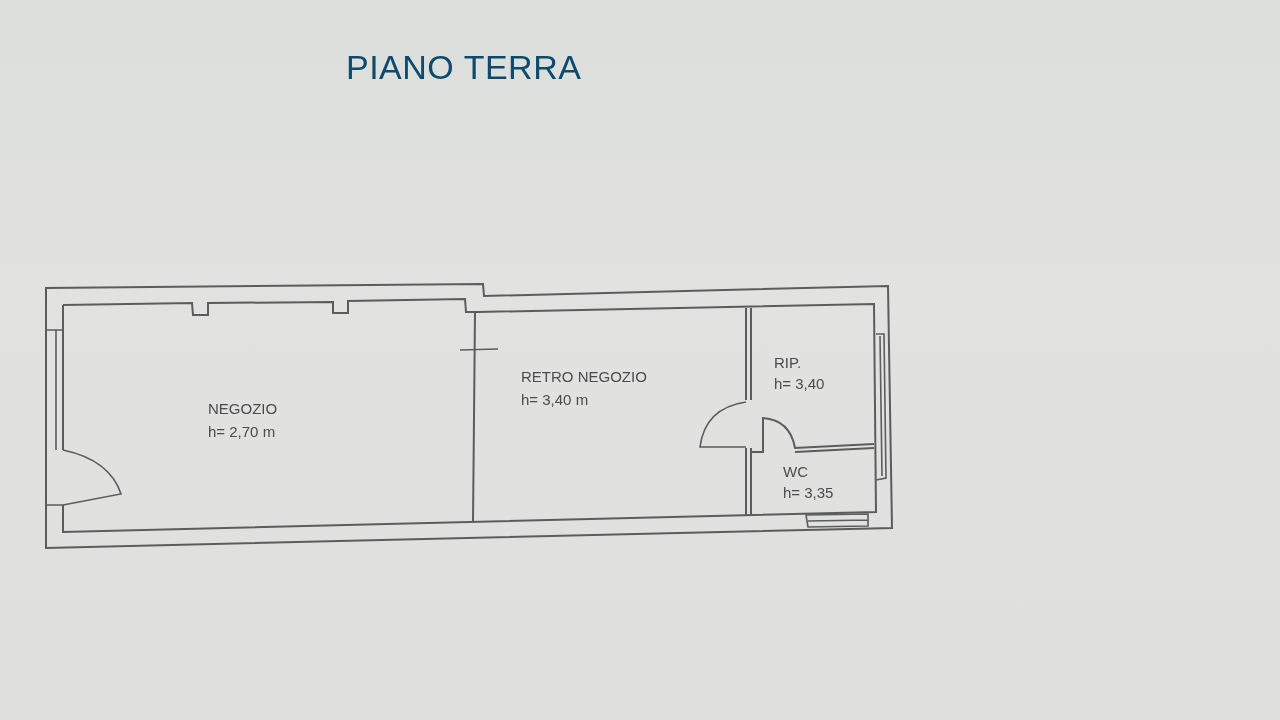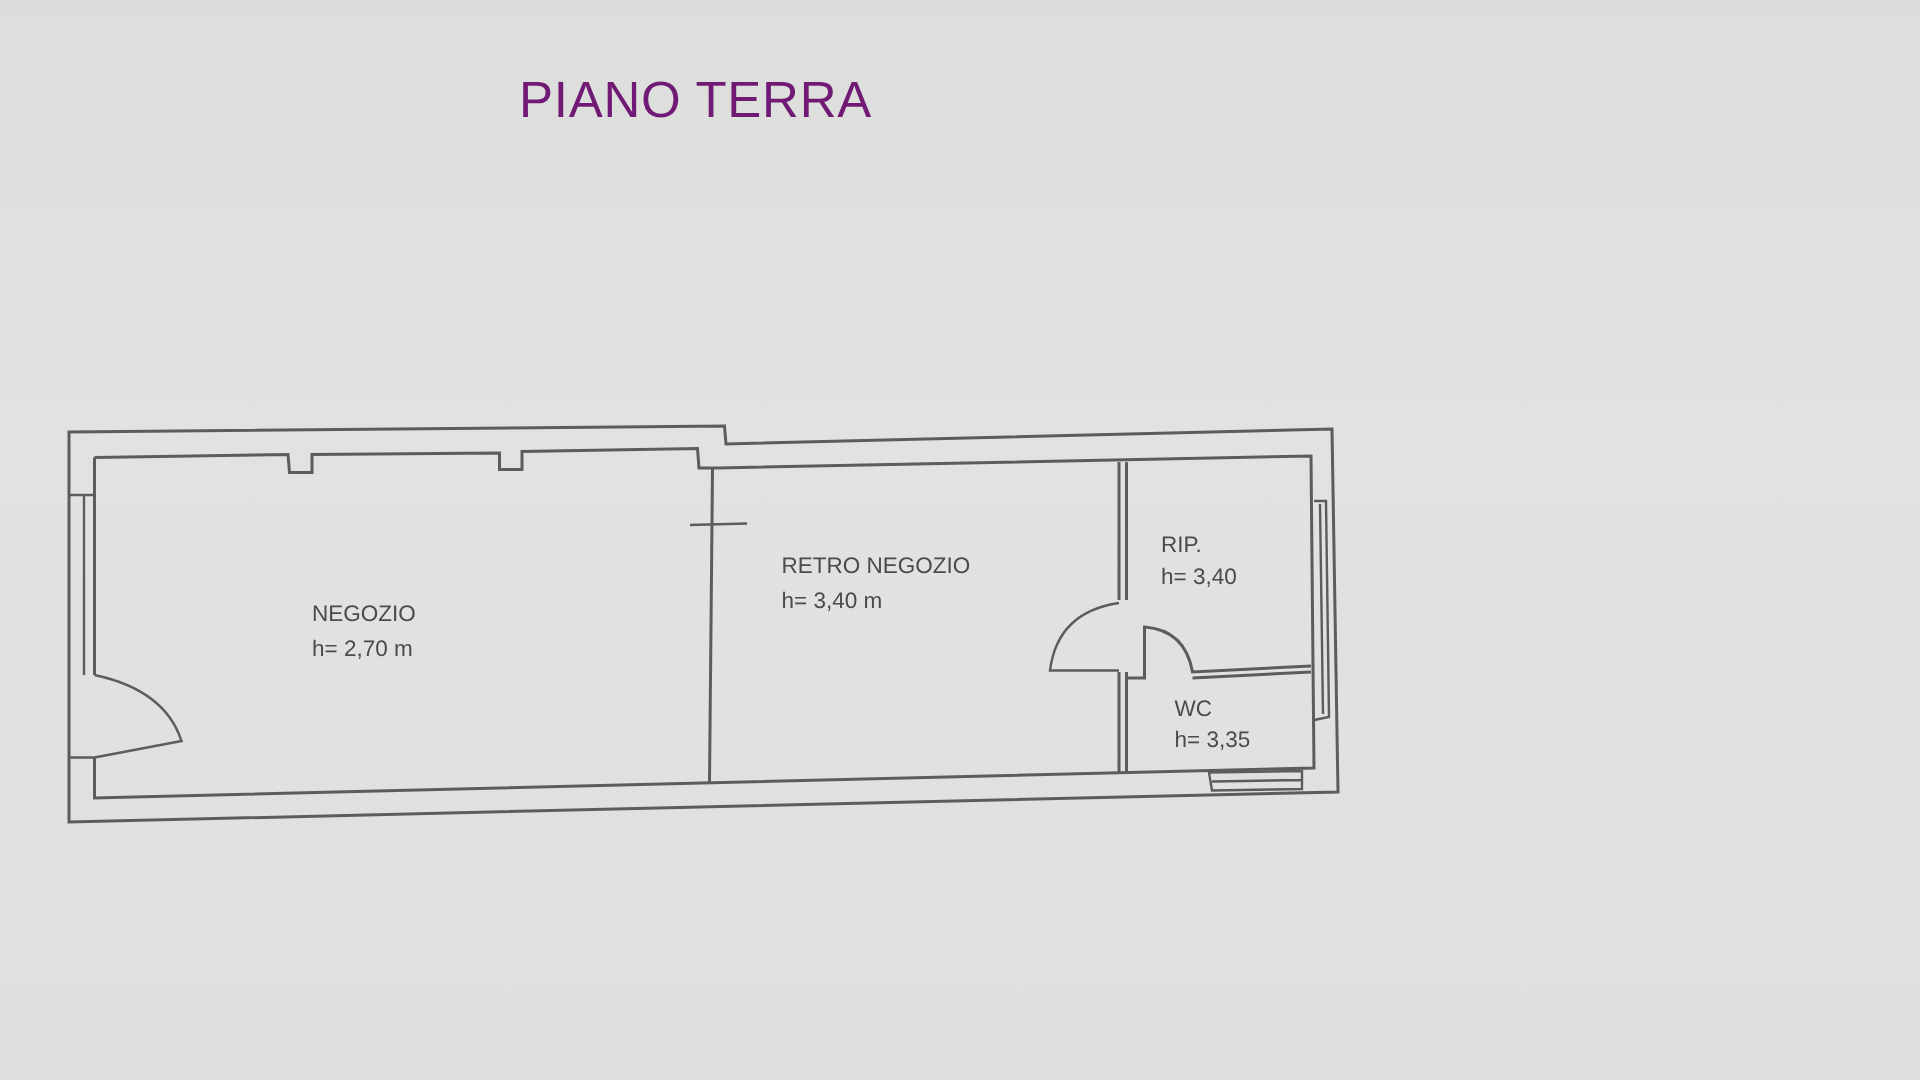--- a/index.html
+++ b/index.html
@@ -4,21 +4,21 @@
   <style>
     html, body { margin: 0; padding: 0; }
     body {
       width: 1280px; height: 720px; overflow: hidden;
       background: linear-gradient(180deg, #dcdedc 0%, #e2e3e1 40%, #dfe0de 100%);
       position: relative;
       font-family: "Liberation Sans", sans-serif;
     }
     .title {
       position: absolute; left: 346px; top: 48px;
-      font-size: 34px; color: #701a75; letter-spacing: 0.5px;
+      font-size: 34px; color: #0c4a6e; letter-spacing: 0.5px;
       font-family: "Liberation Sans", sans-serif;
     }
     svg.plan { position: absolute; left: 0; top: 0; }
     .wall { fill: none; stroke: #5a5c5e; stroke-width: 2; }
     .thin { fill: none; stroke: #5a5c5e; stroke-width: 1.6; }
     .lbl { fill: #4a4b4d; font-family: "Liberation Sans", sans-serif; font-size: 15px; }
   </style>
 </head>
 <body>
 

